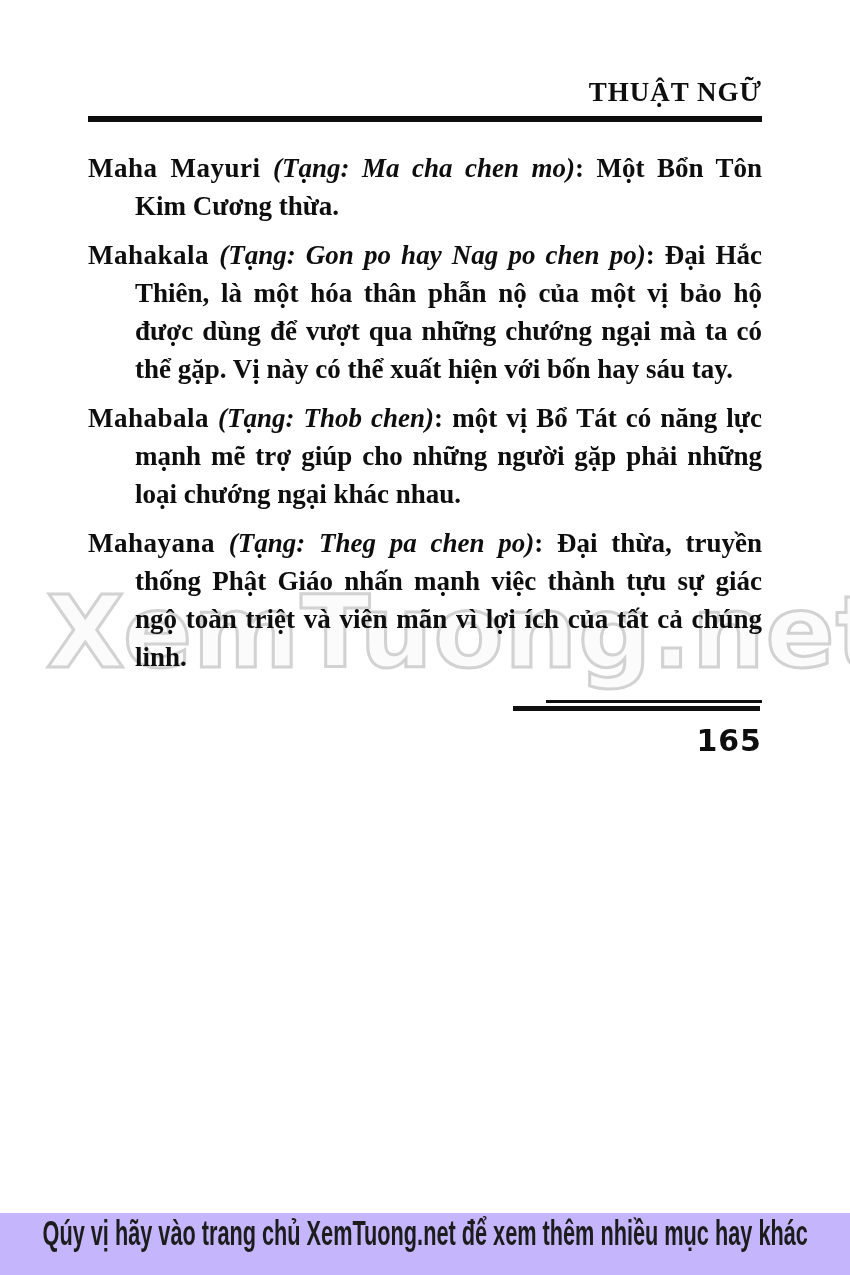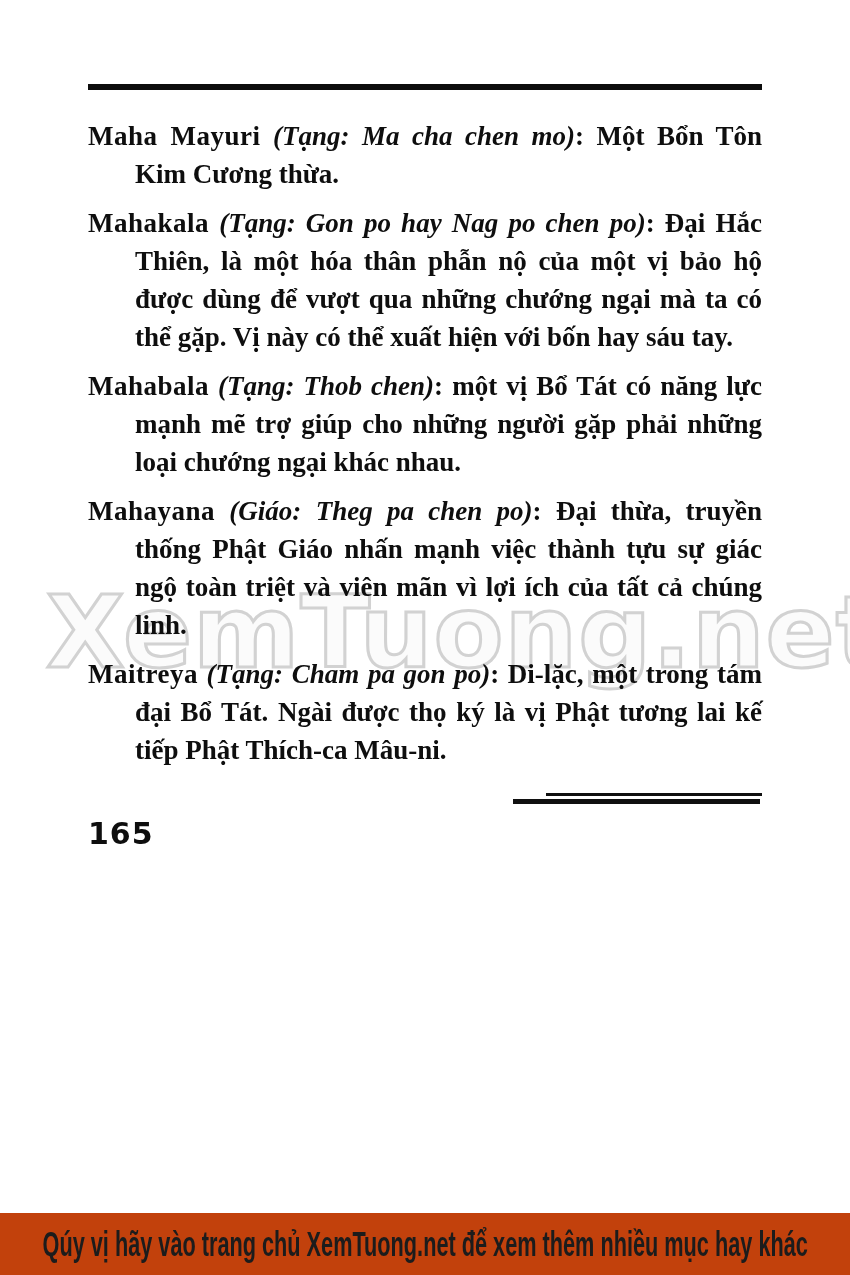--- a/index.html
+++ b/index.html
@@ -79,37 +79,36 @@
   }
   .rule-thick {
     width: 247px;
     height: 5px;
     background: #101010;
     margin-left: auto;
     margin-right: 2px;
     margin-top: 3px;
   }
   .page-number {
-    text-align: left;
+    text-align: right;
     font-family: "DejaVu Sans", sans-serif;
     font-weight: bold;
     font-size: 30px;
     margin-top: 12px;
     letter-spacing: 1px;
   }
   
   .footer-banner {
     position: absolute;
     left: 0;
     bottom: 0;
     width: 850px;
     height: 62px;
-    background: #c2410c;
+    background: #c4b5fd;
     display: flex;
-    align-items: center;
     justify-content: center;
     overflow: hidden;
     z-index: 2;
   }
   .footer-banner .banner-text {
     font-family: "Liberation Sans", sans-serif;
     font-weight: bold;
     font-size: 35px;
     color: #1c1c1c;
     white-space: nowrap;
@@ -119,34 +118,34 @@
 </style>
 </head>
 <body>
 
 <div class="page">
 
   <div class="watermark">XemTuong.net</div>
 
   <div class="content">
 
+    <div class="header-title">THUẬT NGỮ</div>
     <div class="header-rule"></div>
 
     <div class="entries">
 
       <p class="entry"><span class="term">Maha Mayuri</span><span class="tib"> (Tạng: Ma cha chen mo)</span><span class="sep">: </span><span class="def">Một Bổn Tôn Kim Cương thừa.</span></p>
 
       <p class="entry"><span class="term">Mahakala</span><span class="tib"> (Tạng: Gon po hay Nag po chen po)</span><span class="sep">: </span><span class="def">Đại Hắc Thiên, là một hóa thân phẫn nộ của một vị bảo hộ được dùng để vượt qua những chướng ngại mà ta có thể gặp. Vị này có thể xuất hiện với bốn hay sáu tay.</span></p>
 
       <p class="entry"><span class="term">Mahabala</span><span class="tib"> (Tạng: Thob chen)</span><span class="sep">: </span><span class="def">một vị Bổ Tát có năng lực mạnh mẽ trợ giúp cho những người gặp phải những loại chướng ngại khác nhau.</span></p>
 
 
-      <p class="entry"><span class="term">Mahayana</span><span class="tib"> (Giáo: Theg pa chen po)</span><span class="sep">: </span><span class="def">Đại thừa, truyền thống Phật Giáo nhấn mạnh việc thành tựu sự giác ngộ toàn triệt và viên mãn vì lợi ích của tất cả chúng linh.</span></p>
+      <p class="entry"><span class="term">Mahayana</span><span class="tib"> (Tạng: Theg pa chen po)</span><span class="sep">: </span><span class="def">Đại thừa, truyền thống Phật Giáo nhấn mạnh việc thành tựu sự giác ngộ toàn triệt và viên mãn vì lợi ích của tất cả chúng linh.</span></p>
 
-      <p class="entry"><span class="term">Maitreya</span><span class="tib"> (Tạng: Cham pa gon po)</span><span class="sep">: </span><span class="def">Di-lặc, một trong tám đại Bổ Tát. Ngài được thọ ký là vị Phật tương lai kế tiếp Phật Thích-ca Mâu-ni.</span></p>
 
 
 
     </div>
 
     <div class="footer-rules">
       <div class="rule-thin"></div>
       <div class="rule-thick"></div>
     </div>
 

